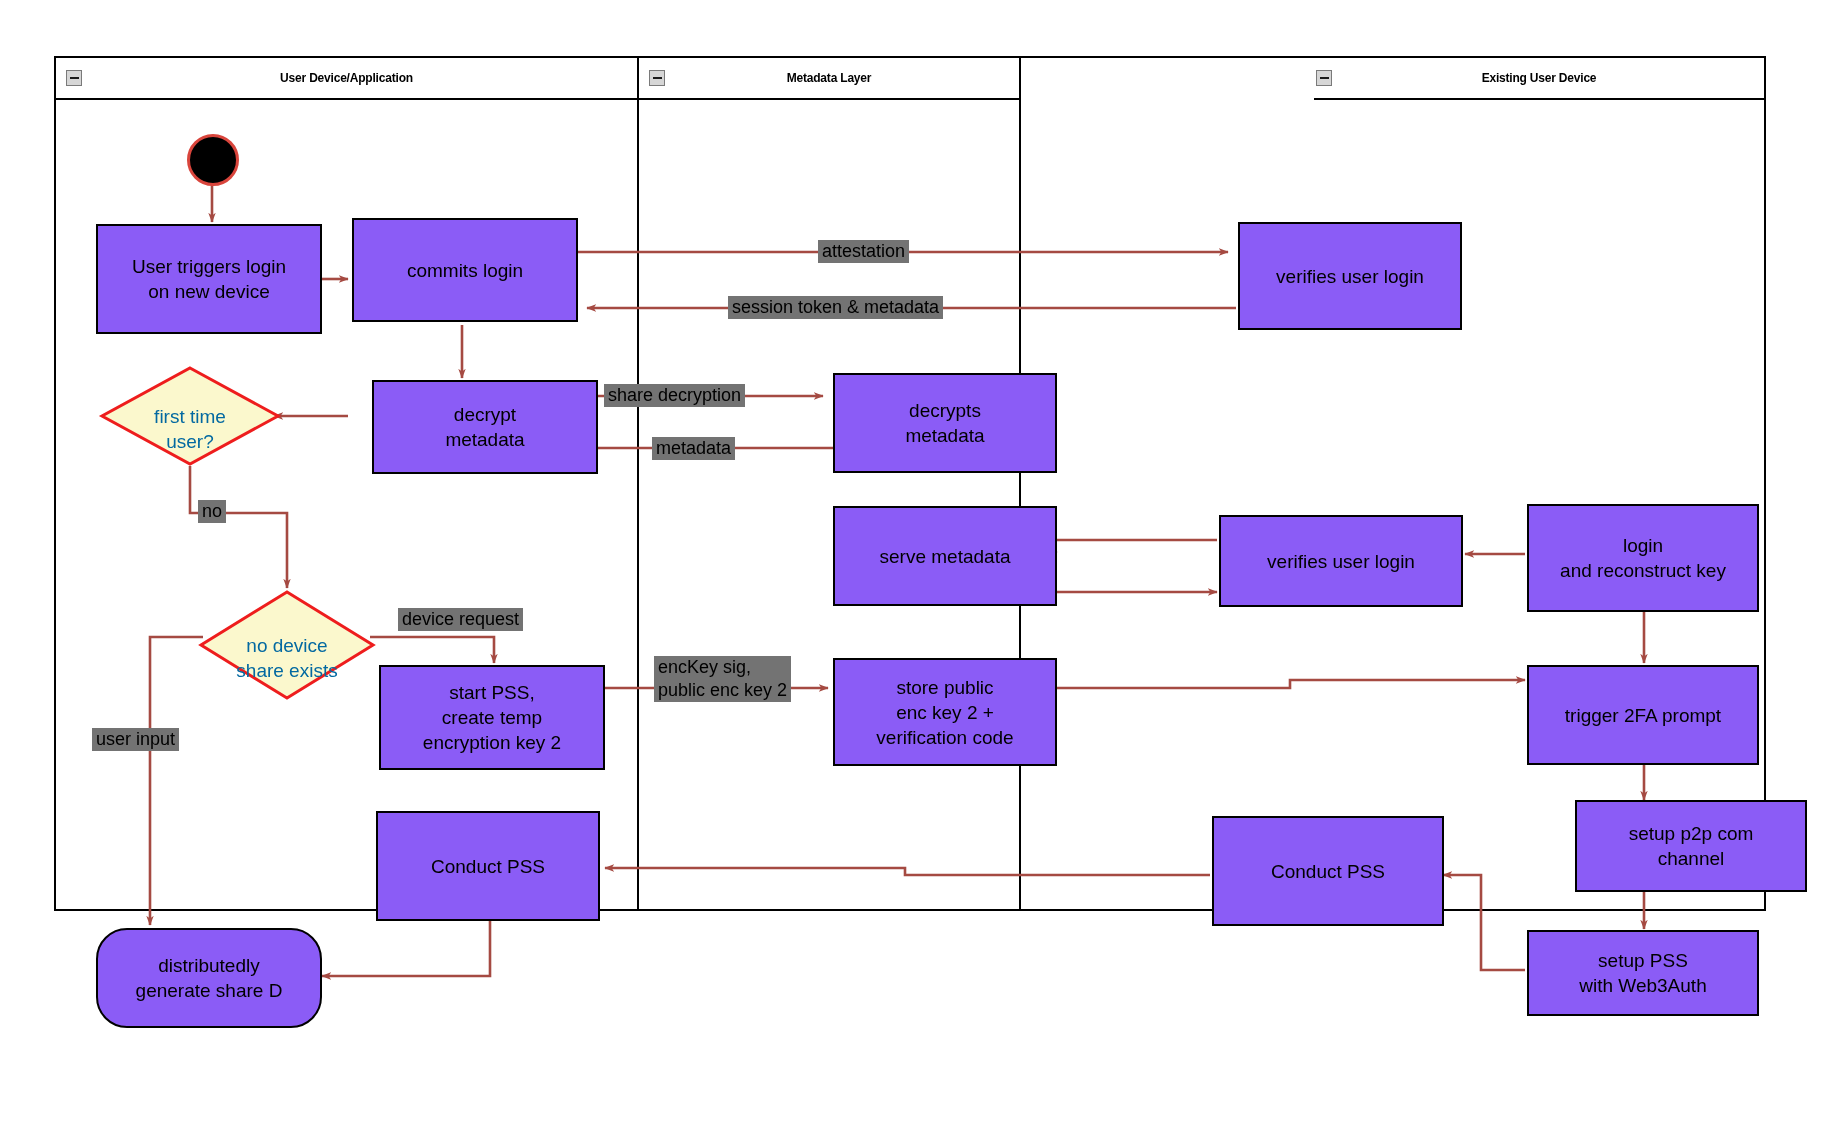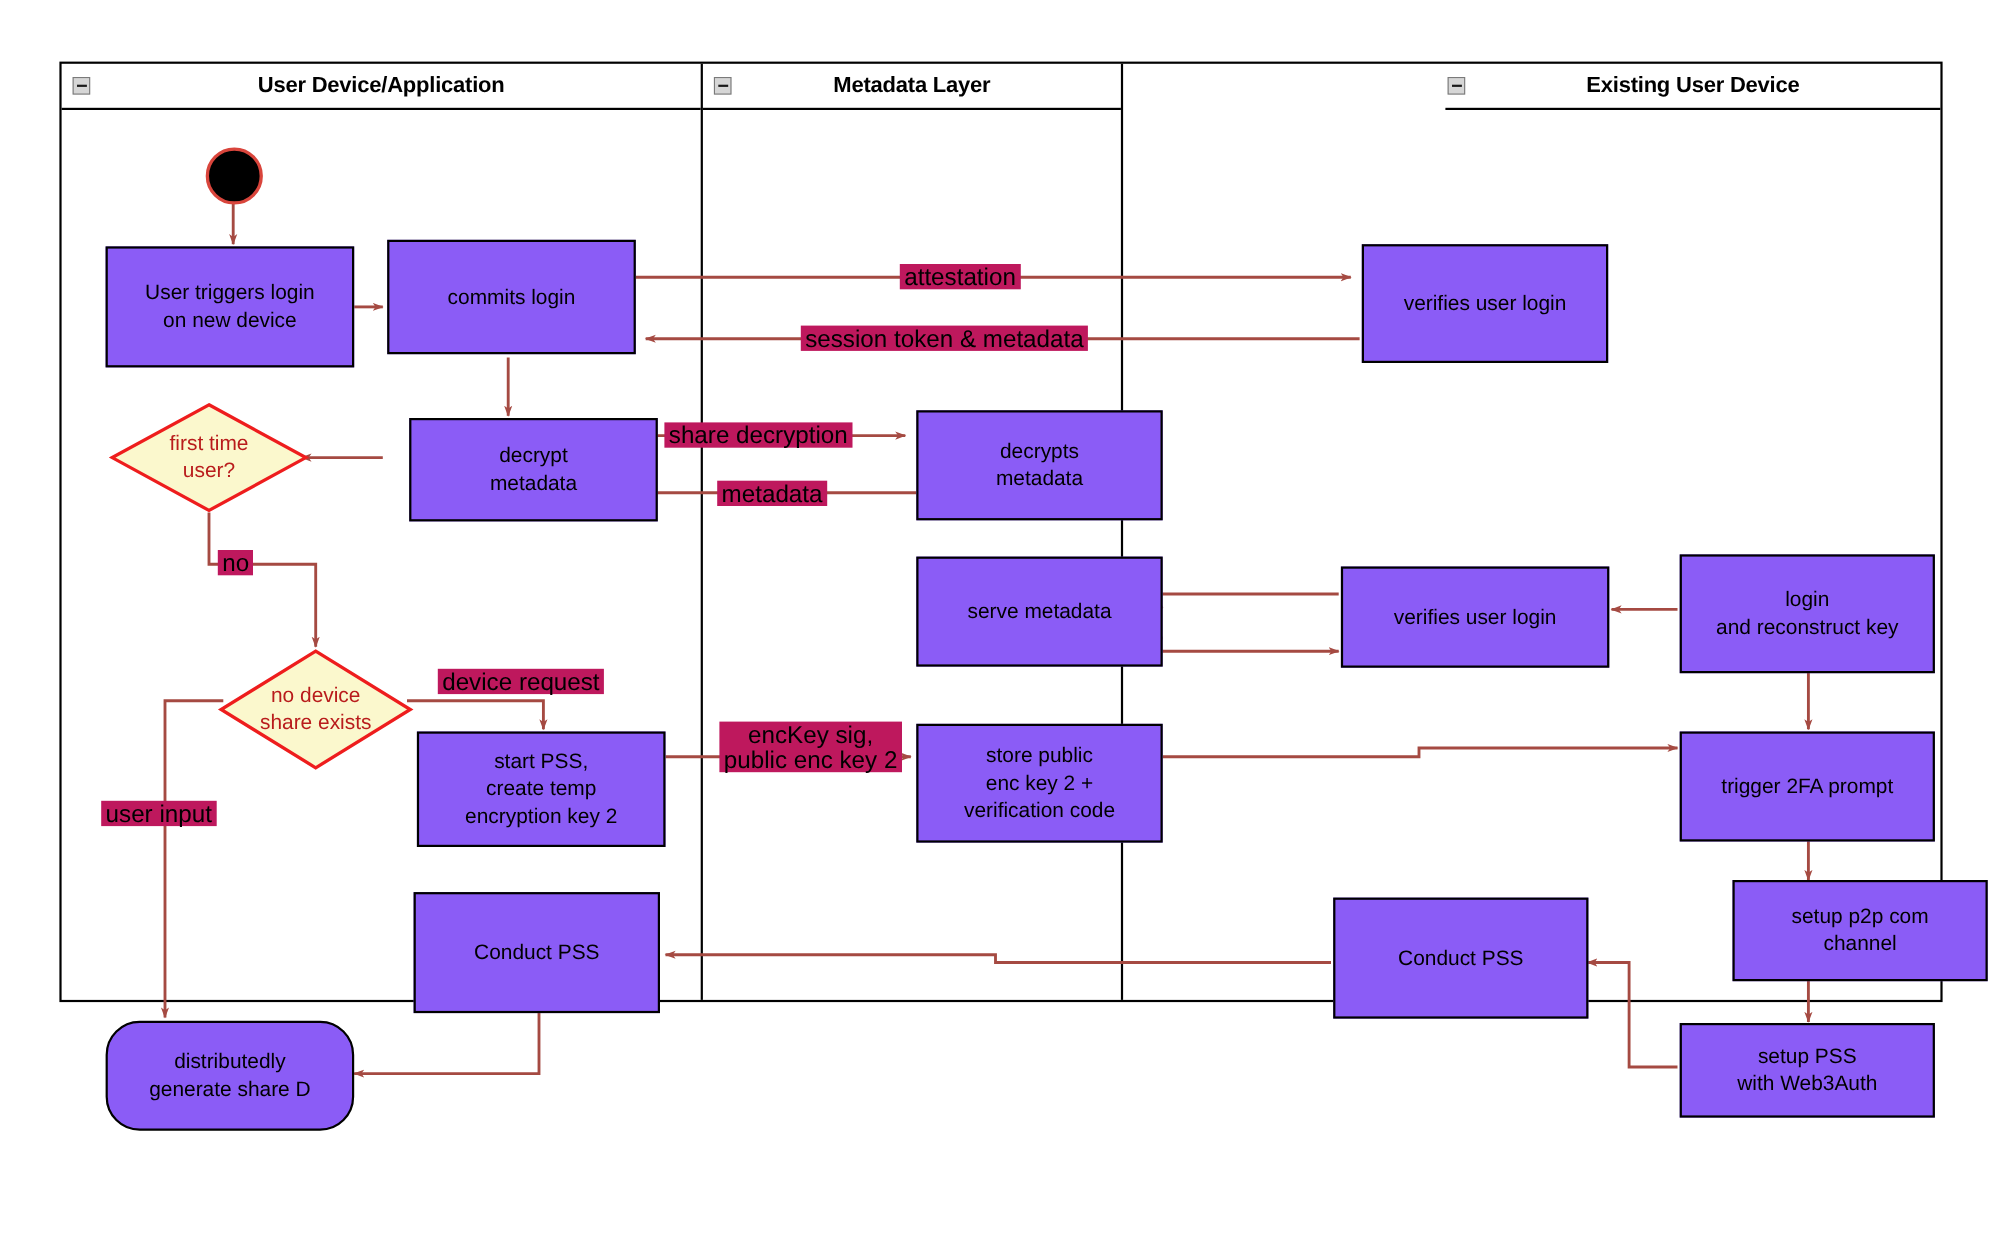--- a/index.html
+++ b/index.html
@@ -36,21 +36,21 @@
     position: absolute;
     left: 0; right: 0; top: 0;
     height: 42px;
     box-sizing: border-box;
     border-bottom: 2px solid #000000;
     display: flex;
     align-items: center;
     justify-content: center;
   }
   .lane-title {
-    font-size: 20px;
+    font-size: 12px;
     font-weight: bold;
     color: #000000;
     letter-spacing: -0.2px;
     white-space: nowrap;
   }
   .collapse-icon {
     position: absolute;
     left: 10px;
     top: 50%;
     transform: translateY(-50%);
@@ -94,29 +94,29 @@
     position: absolute;
     z-index: 4;
   }
   .diamond-wrap svg {
     position: absolute;
     left: 0; top: 0;
     overflow: visible;
   }
   .diamond-label {
     position: absolute;
-    left: 0; top: 0;
+    left: 0; top: 13px;
     width: 100%; height: 100%;
     display: flex;
     align-items: center;
     justify-content: center;
     text-align: center;
     font-size: 19px;
     line-height: 25px;
-    color: #b91c1c;
+    color: #0369a1;
     white-space: pre-line;
   }
 
   
   .start-node {
     position: absolute;
     border-radius: 50%;
     background: #000000;
     box-sizing: border-box;
     border: 3px solid #d9453c;
@@ -127,27 +127,26 @@
   #edges {
     position: absolute;
     left: 0; top: 0;
     width: 1822px;
     height: 1132px;
     z-index: 2;
     pointer-events: none;
   }
   .edge-label {
     position: absolute;
-    font-size: 22px;
+    font-size: 18px;
     line-height: 23px;
     color: #000000;
-    background: #be185d;
+    background: #737373;
     padding: 0 4px;
     white-space: pre-line;
-    text-align: center;
     z-index: 3;
   }
 </style>
 </head>
 <body>
 
 <div id="canvas">
 
   <div class="lane-frame" style="left:54px; top:56px; width:1712px; height:855px;">
 

